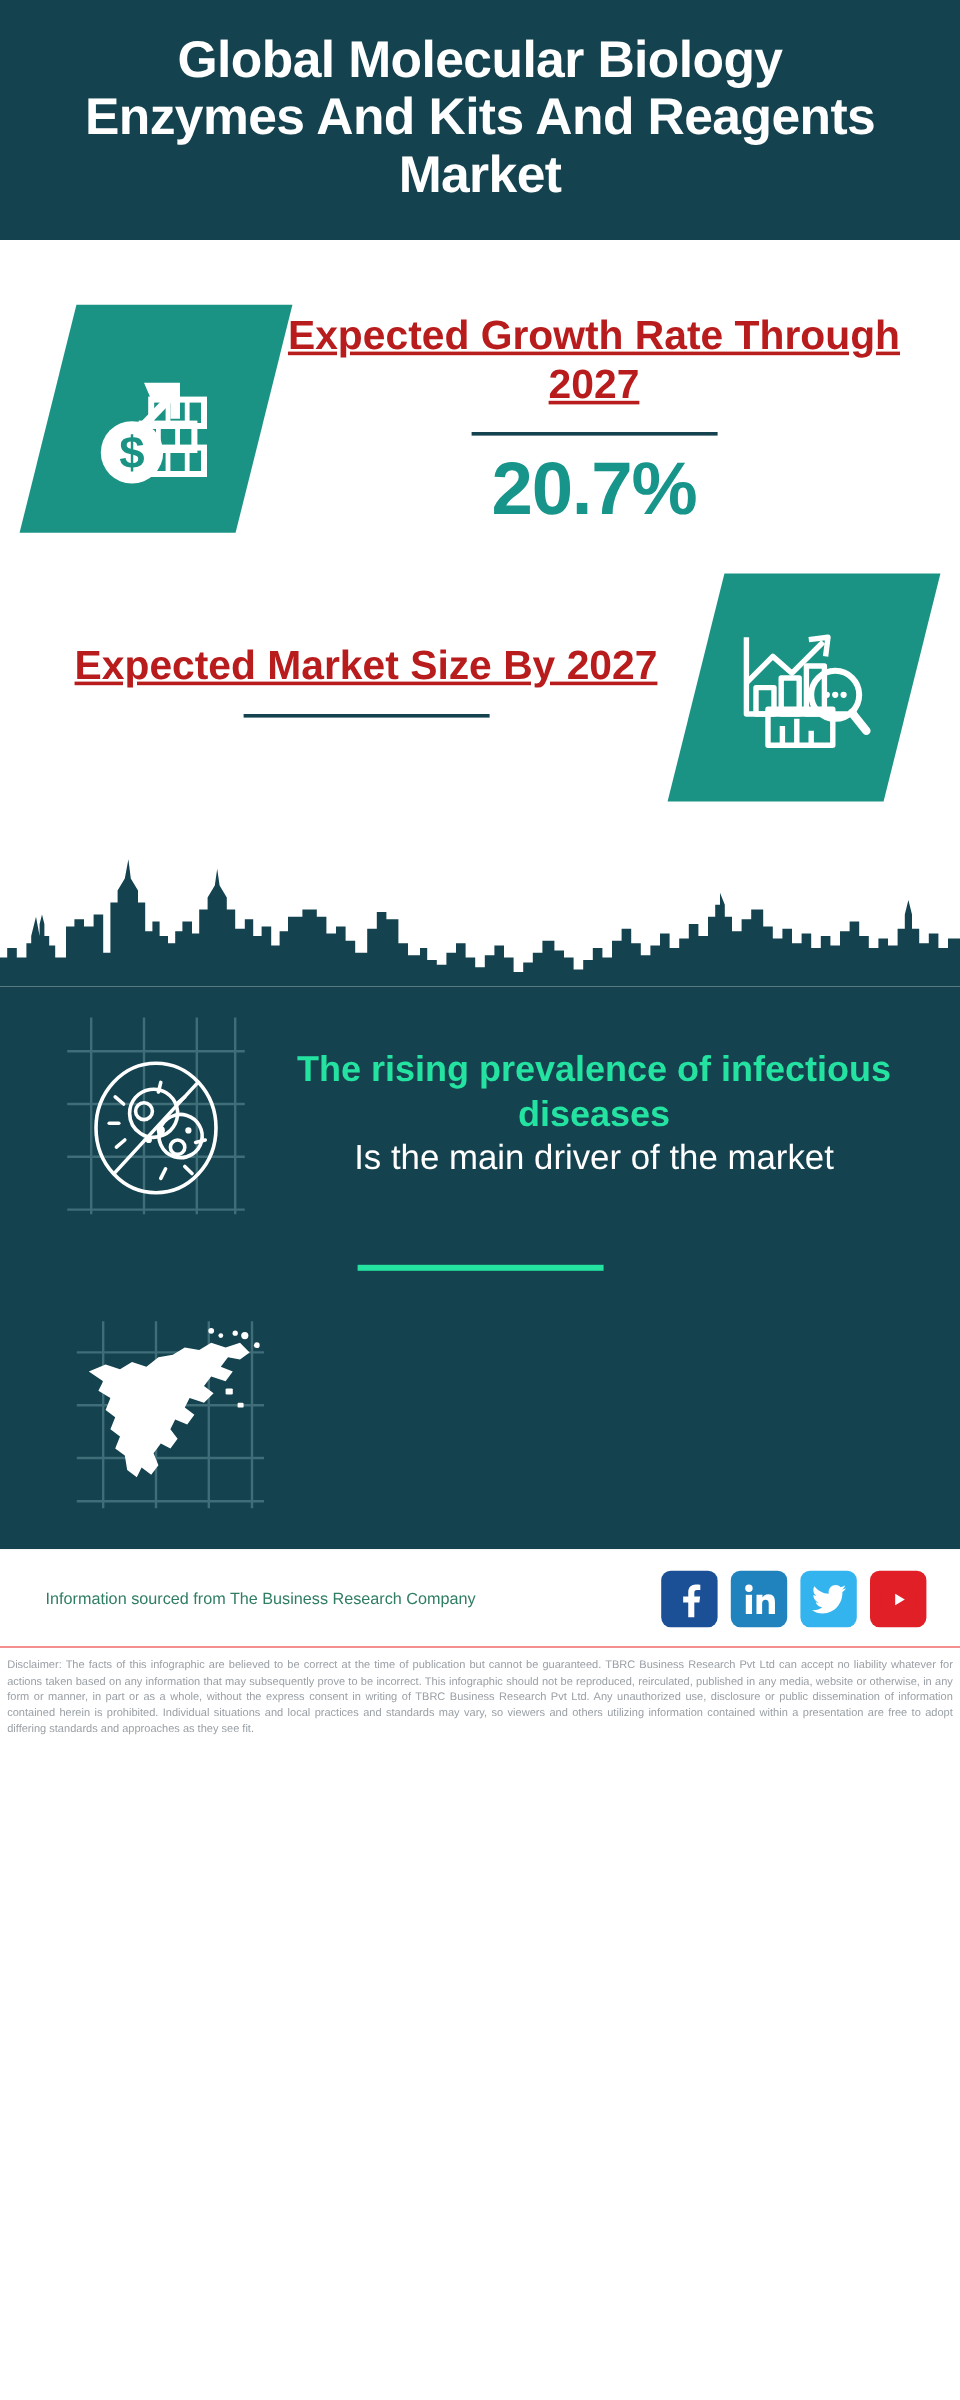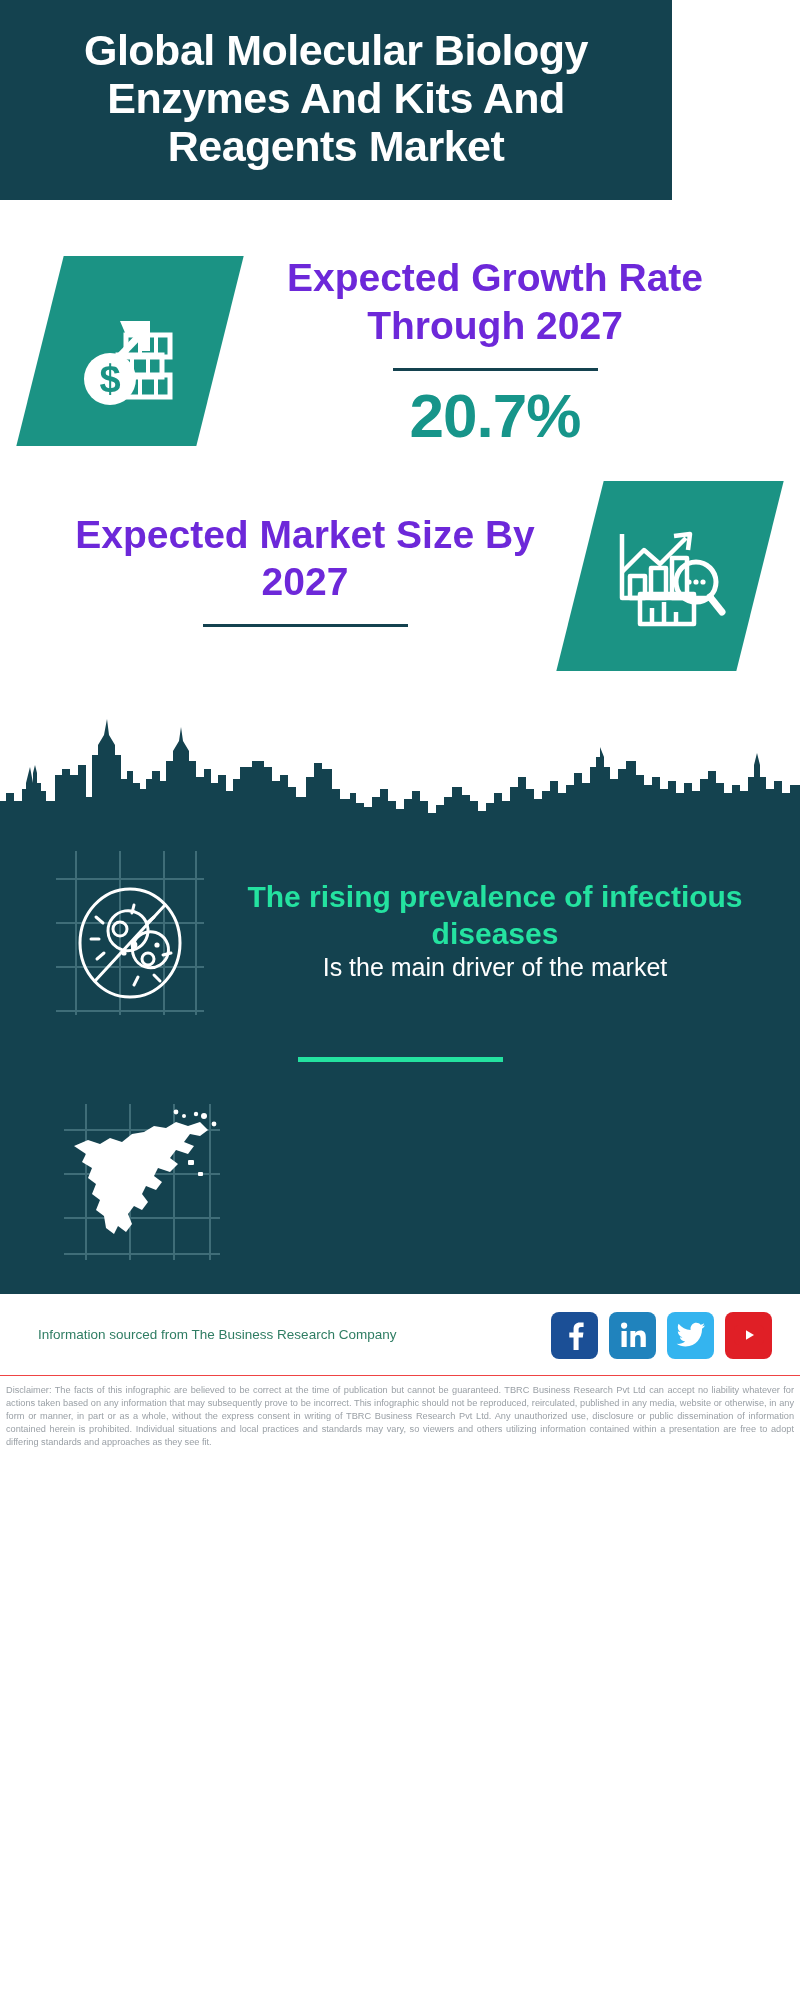--- a/index.html
+++ b/index.html
@@ -18,21 +18,21 @@
     width: 800px;
     height: 2000px;
     position: relative;
     background: #ffffff;
     box-sizing: border-box;
   }
 
   
   .header {
     background: #14424f;
-    width: 672px;
+    width: 800px;
     padding: 26px 60px 30px 60px;
     box-sizing: border-box;
   }
   .header-title {
     color: #ffffff;
     font-size: 43px;
     line-height: 1.12;
     font-weight: bold;
     text-align: center;
     letter-spacing: -0.5px;
@@ -69,25 +69,26 @@
   .para-icon > svg {
     transform: skewX(14deg);
   }
 
   .stat-text {
     flex: 1 1 auto;
     text-align: center;
     padding: 0 8px;
   }
   .stat-label {
-    color: #6d28d9;
-    font-size: 39px;
+    color: #b91c1c;
+    font-size: 34px;
     font-weight: bold;
     line-height: 1.22;
     margin: 0;
+    text-decoration: underline;
   }
   .stat-divider {
     width: 205px;
     height: 3px;
     background: #14424f;
     margin: 18px auto 14px auto;
   }
   .stat-value {
     color: #17958a;
     font-size: 62px;
@@ -132,21 +133,21 @@
   }
   .hl-green {
     color: #24e2a0;
     font-size: 30px;
     font-weight: bold;
     line-height: 1.24;
     display: block;
   }
   .plain-white {
     color: #ffffff;
-    font-size: 25px;
+    font-size: 29px;
     font-weight: normal;
     line-height: 1.26;
     display: block;
   }
 
   .mid-divider {
     width: 205px;
     height: 5px;
     background: #24e2a0;
     margin: 42px auto 40px auto;

